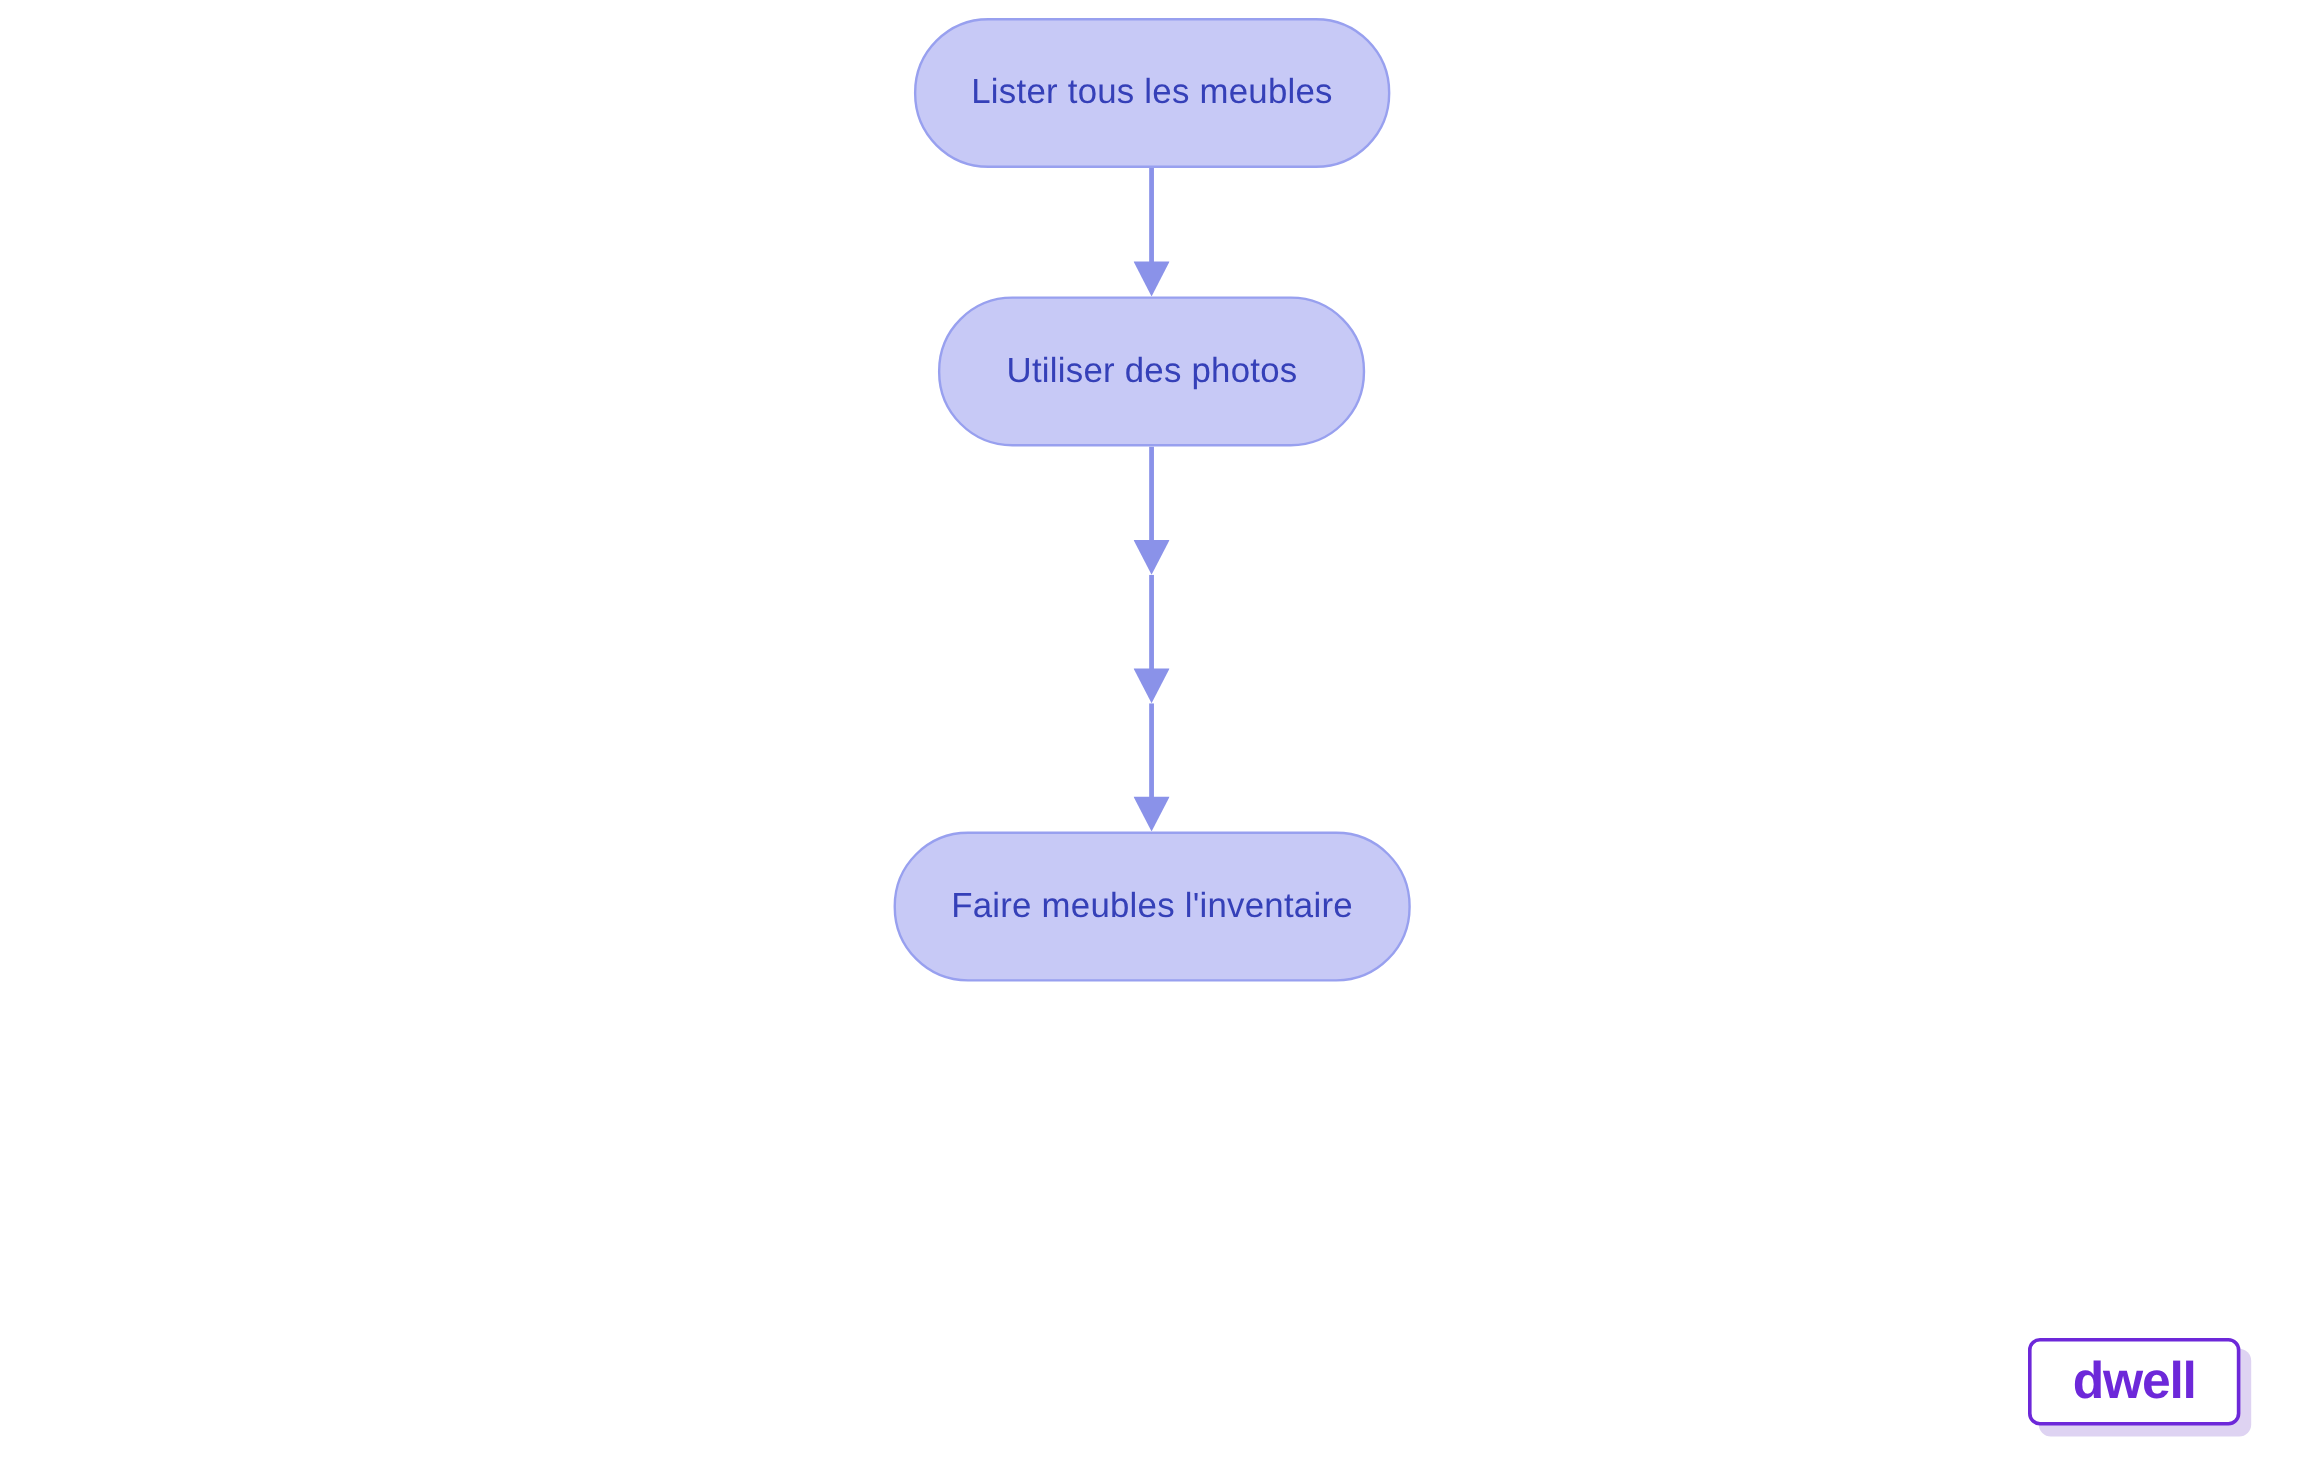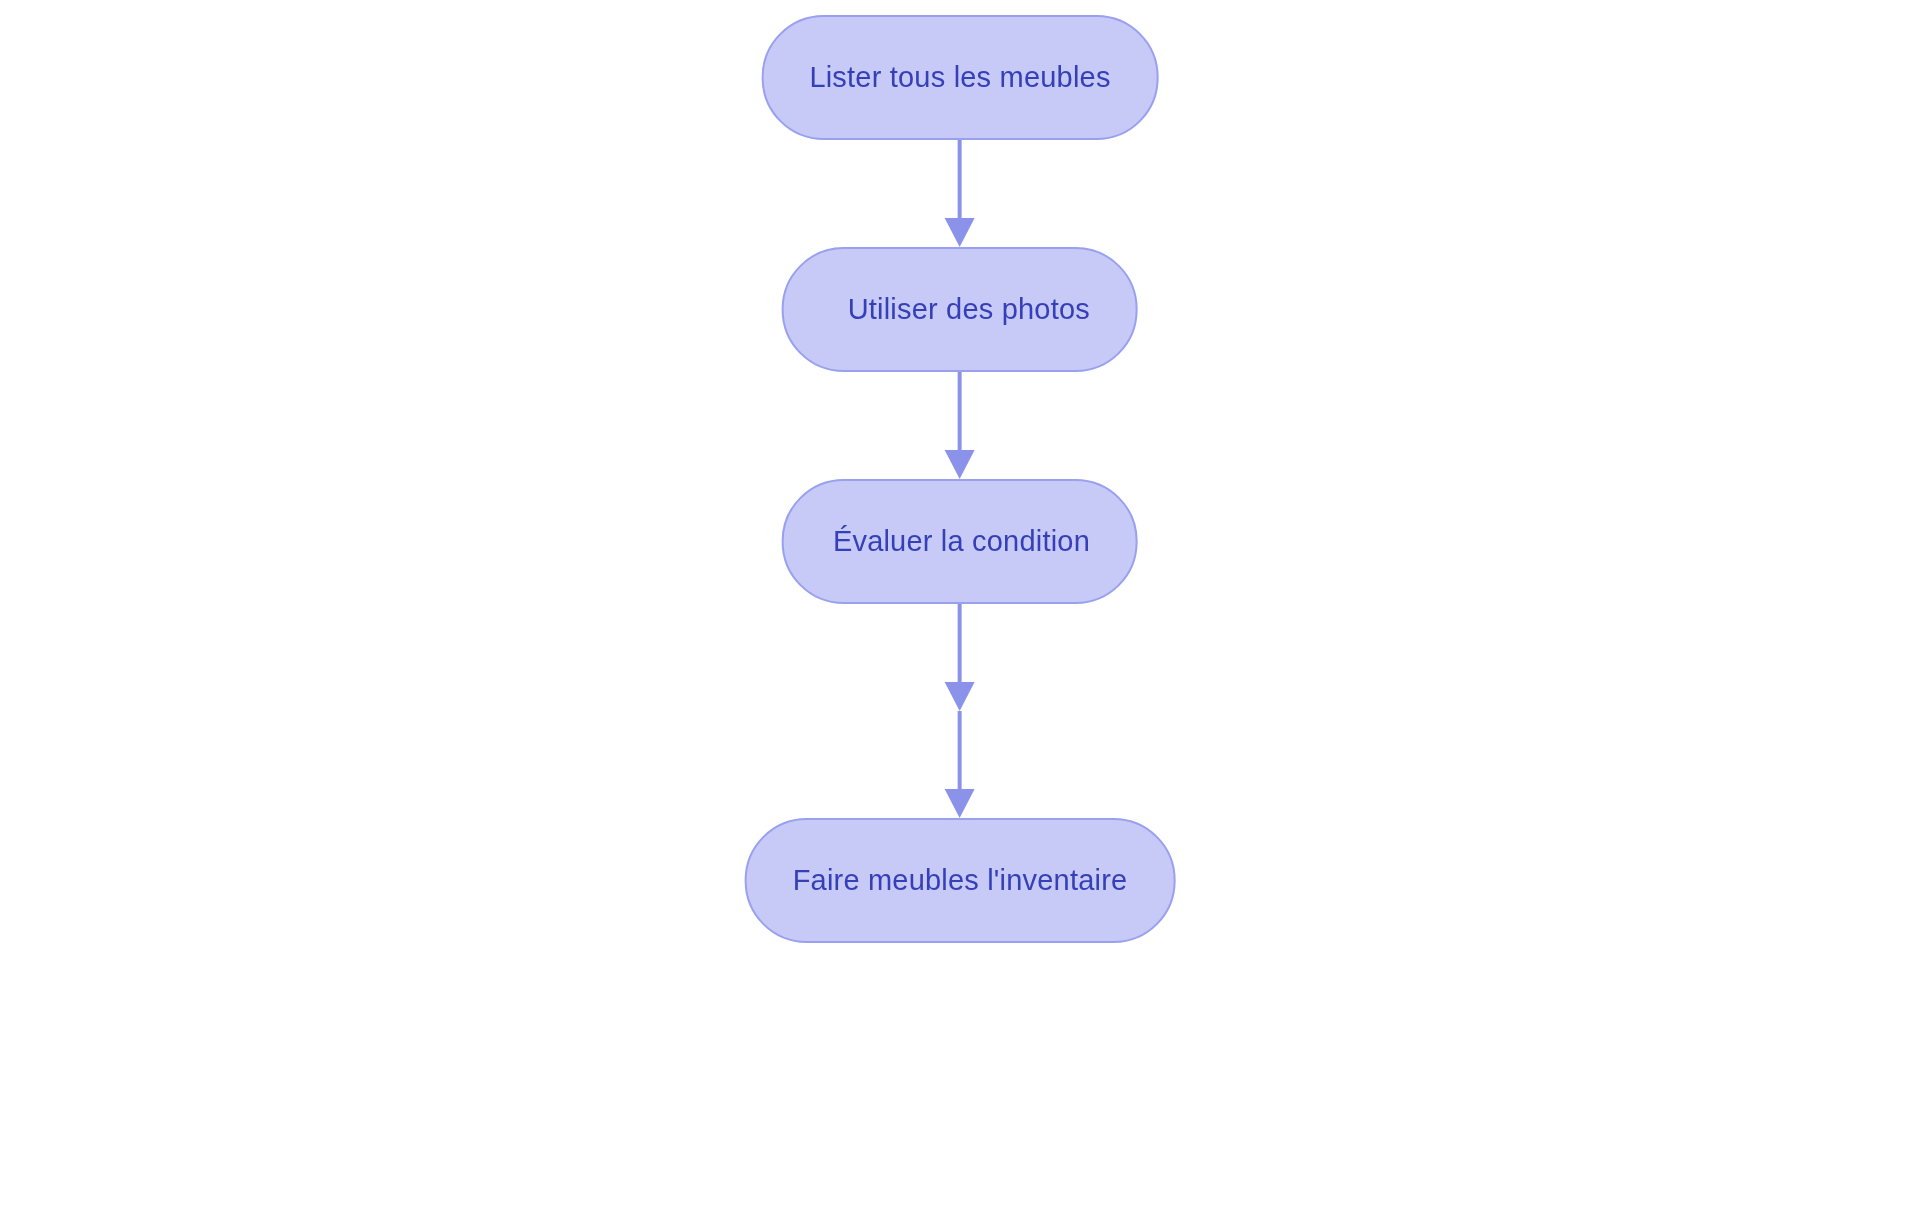--- a/index.html
+++ b/index.html
@@ -31,21 +31,21 @@
     display: flex;
     flex-direction: column;
     align-items: center;
   }
   .node {
     height: 125px;
     min-width: 356px;
     padding: 0 46px;
     display: flex;
     align-items: center;
-    justify-content: flex-end;
+    justify-content: center;
     background: var(--node-fill);
     border: 2px solid var(--node-border);
     border-radius: 62px;
     white-space: nowrap;
   }
   .node span {
     font-size: 29px;
     font-weight: 400;
     color: var(--node-text);
     letter-spacing: 0.2px;
@@ -97,35 +97,35 @@
 
     <div class="node">
       <span>Utiliser des photos</span>
     </div>
 
     <svg class="connector" viewBox="0 0 30 107" aria-hidden="true">
       <line x1="15" y1="0" x2="15" y2="80"></line>
       <polygon points="0,78 30,78 15,107"></polygon>
     </svg>
 
-    <div class="node">
-      <span>Évaluer la condition</span>
-    </div>
 
     <svg class="connector" viewBox="0 0 30 107" aria-hidden="true">
       <line x1="15" y1="0" x2="15" y2="80"></line>
       <polygon points="0,78 30,78 15,107"></polygon>
     </svg>
 
 
     <svg class="connector" viewBox="0 0 30 107" aria-hidden="true">
       <line x1="15" y1="0" x2="15" y2="80"></line>
       <polygon points="0,78 30,78 15,107"></polygon>
     </svg>
 
     <div class="node">
       <span>Faire meubles l'inventaire</span>
     </div>
 
   </div>
 
+  <div class="logo">
+    <span>dwell</span>
+  </div>
 
 </div>
 
 </body></html>

